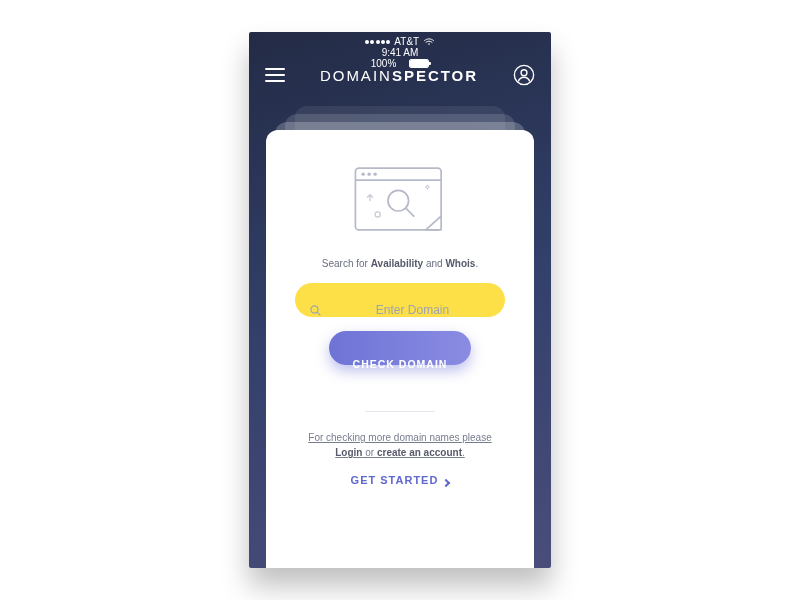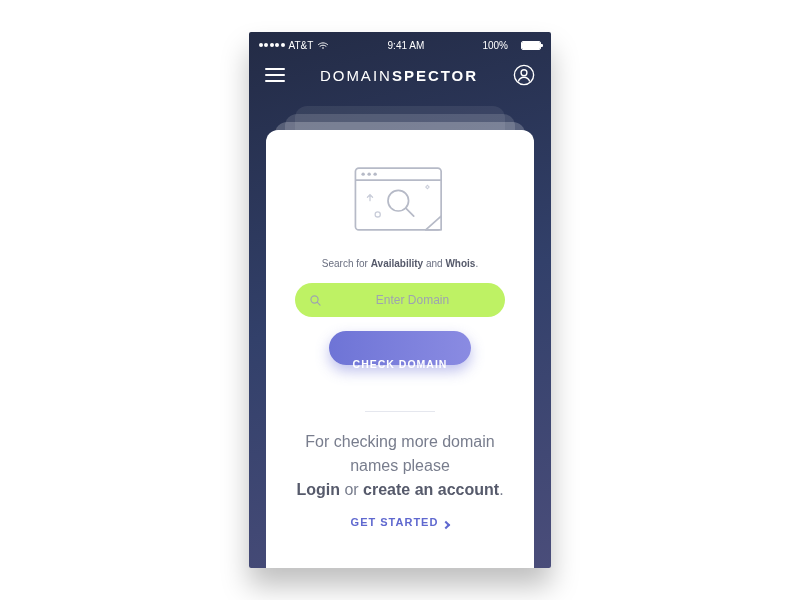--- a/index.html
+++ b/index.html
@@ -12,23 +12,24 @@
   .phone {
     width: 302px; height: 536px;
     background: linear-gradient(165deg, #232b45 0%, #32406a 50%, #4a4d7a 100%);
     border-radius: 2px;
     position: relative;
     box-shadow: 0 18px 28px rgba(0,0,0,0.25);
     overflow: hidden;
   }
   
   .status-bar {
-    height: 18px; display: flex; align-items: center; justify-content: space-between;
+    height: 18px; display: flex; align-items: center; 
     padding: 0 10px; color: #fff; font-size: 10px; font-weight: 500;
     margin-top: 4px;
+    flex-direction: column;
   }
   .status-left { display: flex; align-items: center; gap: 4px; }
   .dots { display: flex; gap: 1.4px; }
   .dots span { width: 4px; height: 4px; border-radius: 50%; background: #fff; display: block; }
   .wifi { width: 12px; height: 9px; }
   .status-right { display: flex; align-items: center; gap: 13px; }
   .battery {
     width: 20px; height: 9px; border: 1px solid #fff; border-radius: 2px; position: relative;
   }
   .battery::after {
@@ -71,22 +72,22 @@
     display: flex; flex-direction: column; align-items: center;
     color: #5a5f73;
   }
   .hero-illustration { width: 120px; height: 86px; }
 
   .tagline { font-size: 10px; color: #6a6f80; margin-top: 16px; text-align: center; }
   .tagline b { font-weight: 700; color: #565a6b; }
 
   .search-box {
     margin-top: 14px; width: 210px; height: 34px;
-    background: #bef264; border-radius: 30px;
-    display: flex; align-items: center; padding: 0 14px; gap: 12px;
+    background: #fde047; border-radius: 30px;
+    display: flex; align-items: flex-end; padding: 0 14px; gap: 12px;
   }
   .search-box .sicon { width: 13px; height: 13px; flex: none; }
   .search-box input {
     border: none; outline: none; background: transparent;
     font-size: 12px; color: #707485; text-align: center; width: 100%;
     font-family: inherit;
   }
   .search-box input::placeholder { color: #9ea3b0; }
 
   .check-btn {
@@ -94,22 +95,22 @@
     padding: 16px 24px; height: 34px; line-height: 34px;
     background: linear-gradient(90deg, #6e74d6 0%, #8a8be2 100%);
     color: #fff; font-size: 10.5px; font-weight: 700; letter-spacing: 1px;
     border: none; border-radius: 24px; cursor: pointer;
     box-shadow: 0 6px 14px rgba(110,116,214,0.45);
   }
 
   .divider { width: 70px; height: 1px; background: #e5e7ee; margin-top: 46px; }
 
   .footer-text {
-    margin-top: 18px; font-size: 16px; color: #787d8d; text-align: center;
-    line-height: 1.5; max-width: 210px;
+    margin-top: 18px; font-size: 10px; color: #787d8d; text-align: center;
+    line-height: 1.5; max-width: 210px; text-decoration: underline;
   }
   .footer-text b { color: #565a6b; font-weight: 700; }
 
   .get-started {
     margin-top: 14px; background: none; border: none; cursor: pointer;
     color: #5f68cf; font-size: 11px; font-weight: 700; letter-spacing: 1px;
     display: flex; align-items: flex-end; gap: 5px;
   }
   .chev { width: 6px; height: 6px; border-top: 2px solid #5f68cf; border-right: 2px solid #5f68cf; transform: rotate(45deg); }
 </style>

